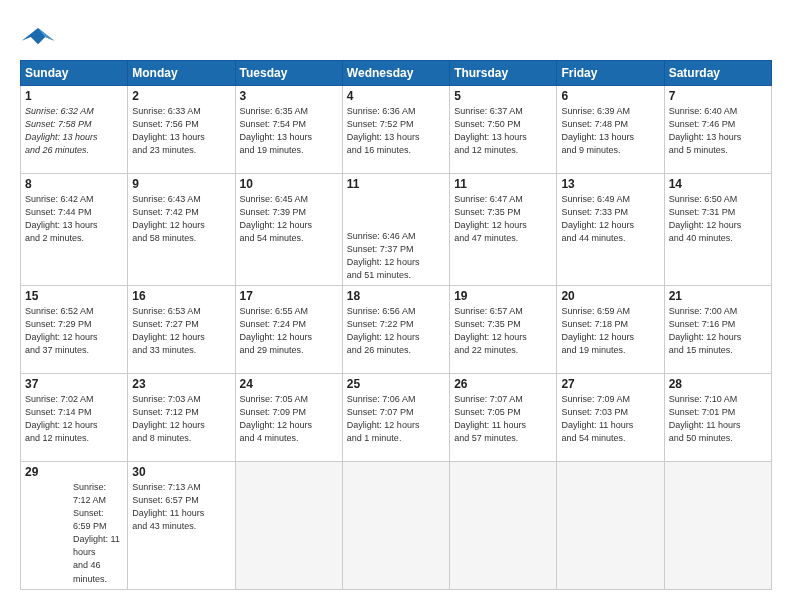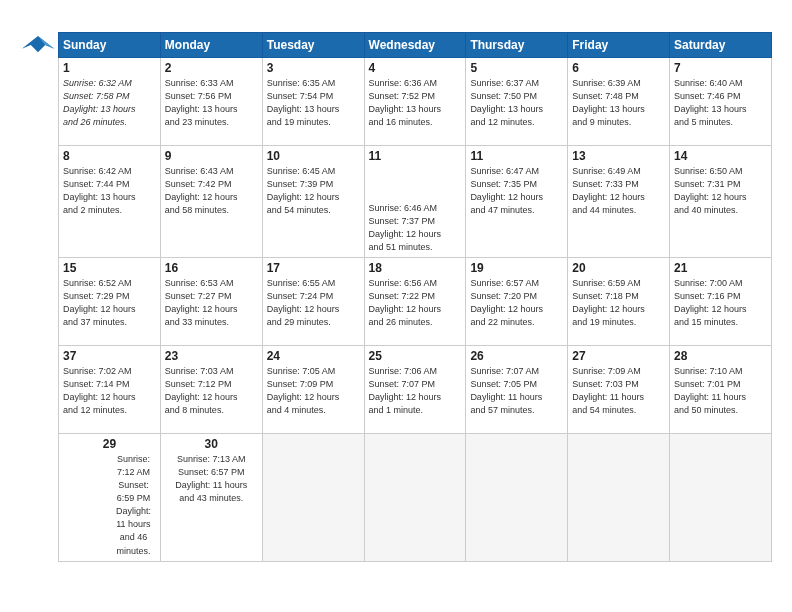--- a/index.html
+++ b/index.html
@@ -6,23 +6,23 @@
     body {
       font-family: Arial, sans-serif;
       background: #fff;
       width: 792px;
       height: 612px;
       overflow: hidden;
     }
     .page {
       width: 792px;
       height: 548px;
-      padding: 32px 20px 10px 20px;
+      padding: 24px 20px 10px 20px;
       display: flex;
-      flex-direction: row;
+      flex-direction: column;
     }
     .header {
       display: flex;
       justify-content: space-between;
       align-items: flex-start;
       margin-bottom: 8px;
     }
     .title-block {
       text-align: right;
     }
@@ -58,21 +58,20 @@
       padding: 3px 4px;
       font-size: 9.5px;
       color: #333;
       height: 88px;
     }
     .calendar td.empty {
       background: #f5f5f5;
     }
     .calendar tr:last-child td {
       height: 80px;
-      text-align: center;
     }
     .day-num {
       font-size: 12px;
       font-weight: bold;
       color: #222;
       display: block;
       margin-bottom: 2px;
     }
     .day-info {
       font-size: 9px;
@@ -265,21 +264,21 @@
           <td>
             <span class="day-num">18</span>
             <div class="day-info" style="white-space: pre-line;">Sunrise: 6:56 AM
 Sunset: 7:22 PM
 Daylight: 12 hours
 and 26 minutes.</div>
           </td>
           <td>
             <span class="day-num">19</span>
             <div class="day-info" style="white-space: pre-line;">Sunrise: 6:57 AM
-Sunset: 7:20 PM
+Sunset: 7:35 PM
 Daylight: 12 hours
 and 22 minutes.</div>
           </td>
           <td>
             <span class="day-num">20</span>
             <div class="day-info" style="white-space: pre-line;">Sunrise: 6:59 AM
 Sunset: 7:18 PM
 Daylight: 12 hours
 and 19 minutes.</div>
           </td>

